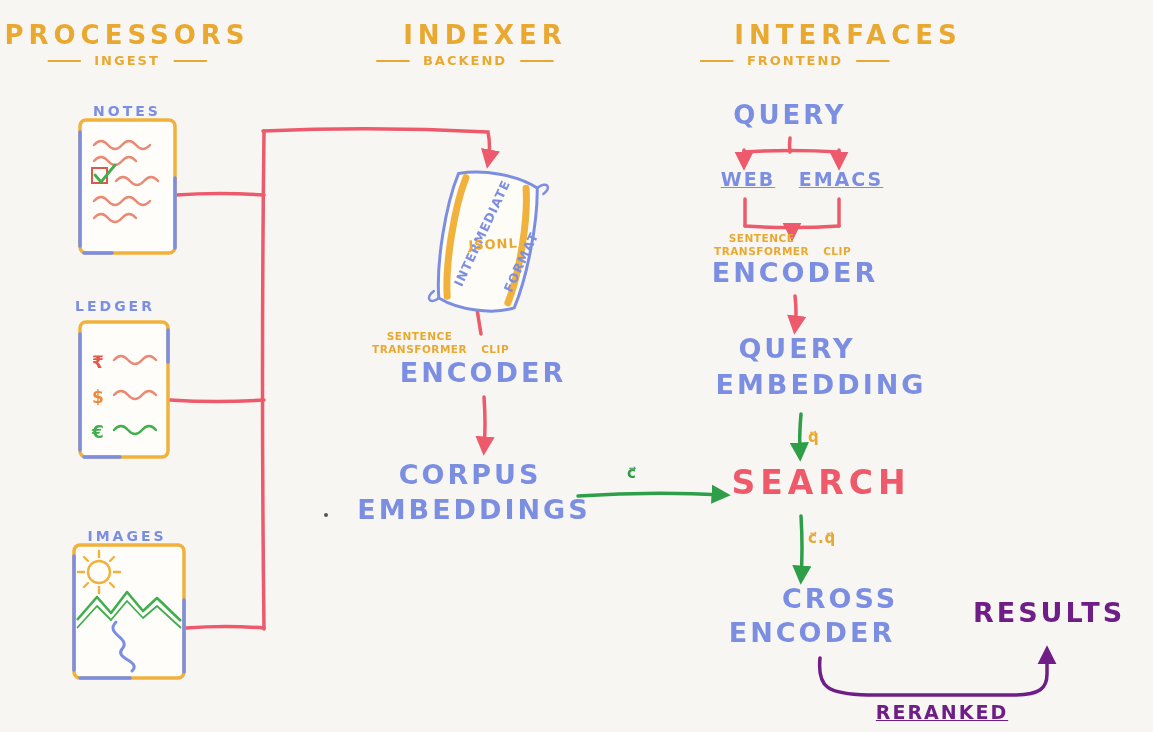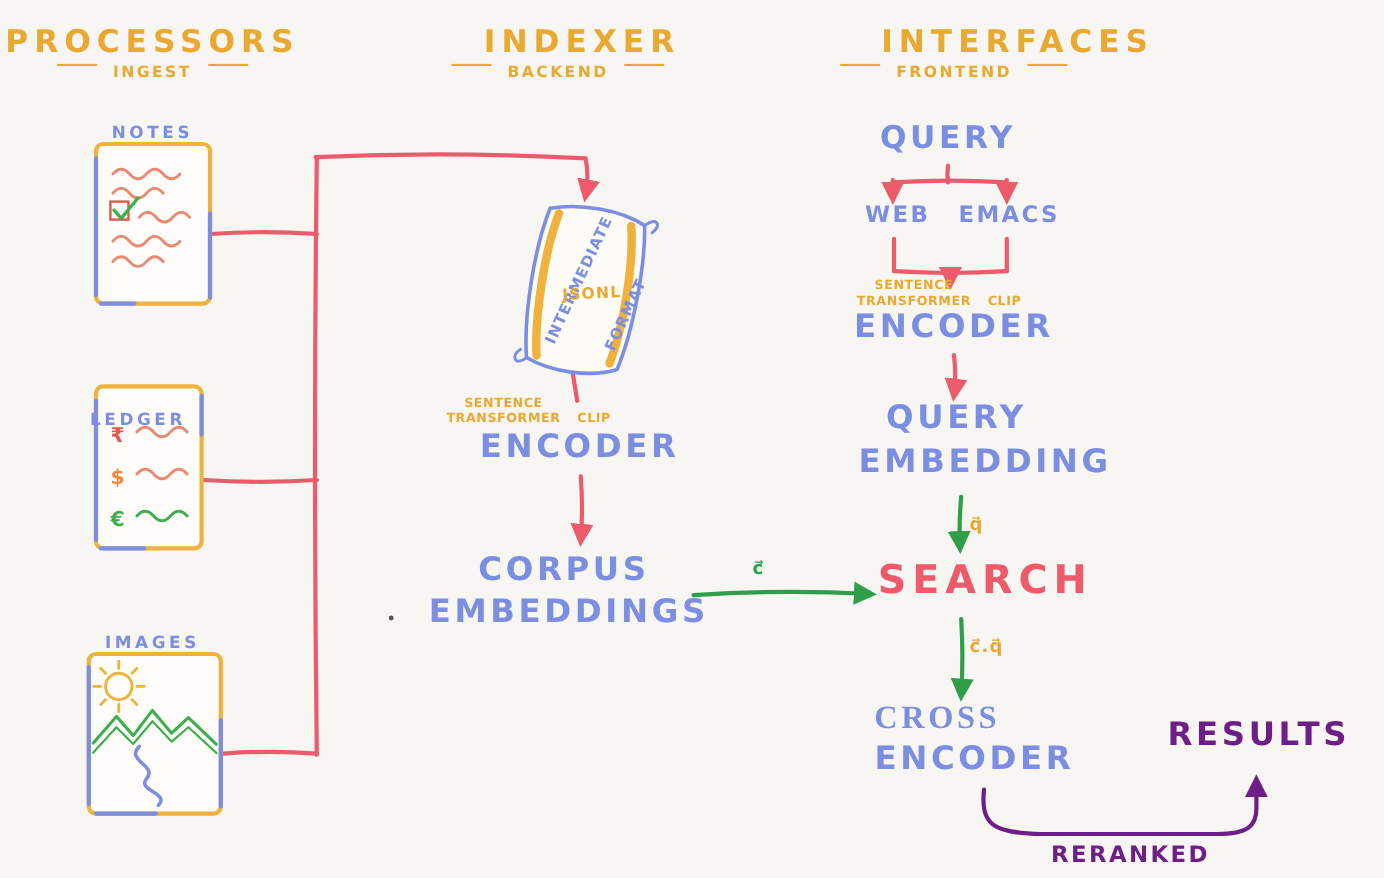--- a/index.html
+++ b/index.html
@@ -4,26 +4,26 @@
 <style>
   html,body{margin:0;padding:0;background:#f8f6f2;}
   #canvas{position:relative;width:1153px;height:732px;background:#f8f6f2;overflow:hidden;
           font-family:"DejaVu Sans","Liberation Sans",sans-serif;}
   svg.layer{position:absolute;left:0;top:0;}
   .abs{position:absolute;white-space:nowrap;font-weight:700;}
   .ctr{transform:translateX(-50%);}
   .c-yellow{color:#e9a930}.c-blue{color:#7b8ee2}.c-red{color:#ee5a6a}
   .c-green{color:#2f9e49}.c-purple{color:#6f1d87}
   .title{font-size:26px;letter-spacing:5px;}
-  .subtitle{font-size:13px;letter-spacing:2px;display:flex;gap:13px;}
+  .subtitle{font-size:13px;letter-spacing:2px;display:flex;align-items:center;gap:13px;}
   .rule{display:inline-block;width:34px;border-top:2.5px solid #e9a930;border-radius:2px;}
   .cardlabel{font-size:14px;letter-spacing:3px;}
   .big{font-size:27px;letter-spacing:3px;}
   .search{font-size:33px;letter-spacing:5px;}
-  .mid{font-size:19px;letter-spacing:2px;}
+  .mid{font-size:19px;letter-spacing:2px;text-decoration:underline;}
   .q26{font-size:26px;letter-spacing:3px;}
   .vec{font-size:15px;letter-spacing:1px;}
   .model-flex{display:flex;align-items:flex-end;gap:14px;color:#e9a930;font-size:10.5px;letter-spacing:.5px;}
   .model-col{display:flex;flex-direction:column;align-items:center;line-height:1.2;}
   .stroke-red{stroke:#ec5a6b;stroke-width:3.5;fill:none;stroke-linecap:round;}
   .stroke-green{stroke:#2f9e49;stroke-width:3.5;fill:none;stroke-linecap:round;}
   .stroke-purple{stroke:#6f1d87;stroke-width:3.5;fill:none;stroke-linecap:round;}
   .card-border{fill:#fefdfa;stroke:#f0b23c;stroke-width:3.5;}
   .card-blue{stroke:#7b8ee2;stroke-width:3.5;fill:none;stroke-linecap:round;}
   .squiggle{stroke:#e98a74;stroke-width:2.4;fill:none;stroke-linecap:round;}
@@ -148,21 +148,21 @@
   </div>
 
   <div class="abs ctr title c-yellow" style="left:816px;top:20px;margin-left:32px;">INTERFACES</div>
   <div class="abs ctr subtitle c-yellow" style="left:795px;top:53px;">
     <span class="rule"></span>
     <span>FRONTEND</span>
     <span class="rule"></span>
   </div>
 
   <div class="abs ctr cardlabel c-blue" style="left:127px;top:103px;">NOTES</div>
-  <div class="abs ctr cardlabel c-blue" style="left:115px;top:298px;margin-top:44px;">LEDGER</div>
+  <div class="abs ctr cardlabel c-blue" style="left:115px;top:298px;">LEDGER</div>
   <div class="abs ctr cardlabel c-blue" style="left:127px;top:528px;">IMAGES</div>
 
   <div class="abs" style="left:372px;top:330px;">
     <div class="model-flex">
       <div class="model-col">
         <span>SENTENCE</span>
         <span>TRANSFORMER</span>
       </div>
       <span>CLIP</span>
     </div>
@@ -184,19 +184,19 @@
       </div>
       <span>CLIP</span>
     </div>
   </div>
   <div class="abs ctr big c-blue" style="left:795px;top:257px;">ENCODER</div>
   <div class="abs ctr big c-blue" style="left:797px;top:333px;">QUERY</div>
   <div class="abs ctr big c-blue" style="left:797px;top:369px;margin-left:24px;">EMBEDDING</div>
   <div class="abs vec c-yellow" style="left:808px;top:428px;">q⃗</div>
   <div class="abs ctr search c-red" style="left:821px;top:463px;">SEARCH</div>
   <div class="abs vec c-yellow" style="left:808px;top:529px;">c⃗.q⃗</div>
-  <div class="abs ctr big c-blue" style="left:781px;top:583px;font-family:Liberation Serif, serif;">CROSS</div>
+  <div class="abs ctr big c-blue" style="left:840px;top:583px;">CROSS</div>
   <div class="abs ctr big c-blue" style="left:812px;top:617px;">ENCODER</div>
   <div class="abs ctr big c-purple" style="left:1049px;top:597px;">RESULTS</div>
   <div class="abs ctr mid c-purple" style="left:942px;top:701px;">RERANKED</div>
 
   <div class="stray" style="left:324px;top:513px;"></div>
 </div>
 
 </body></html>

